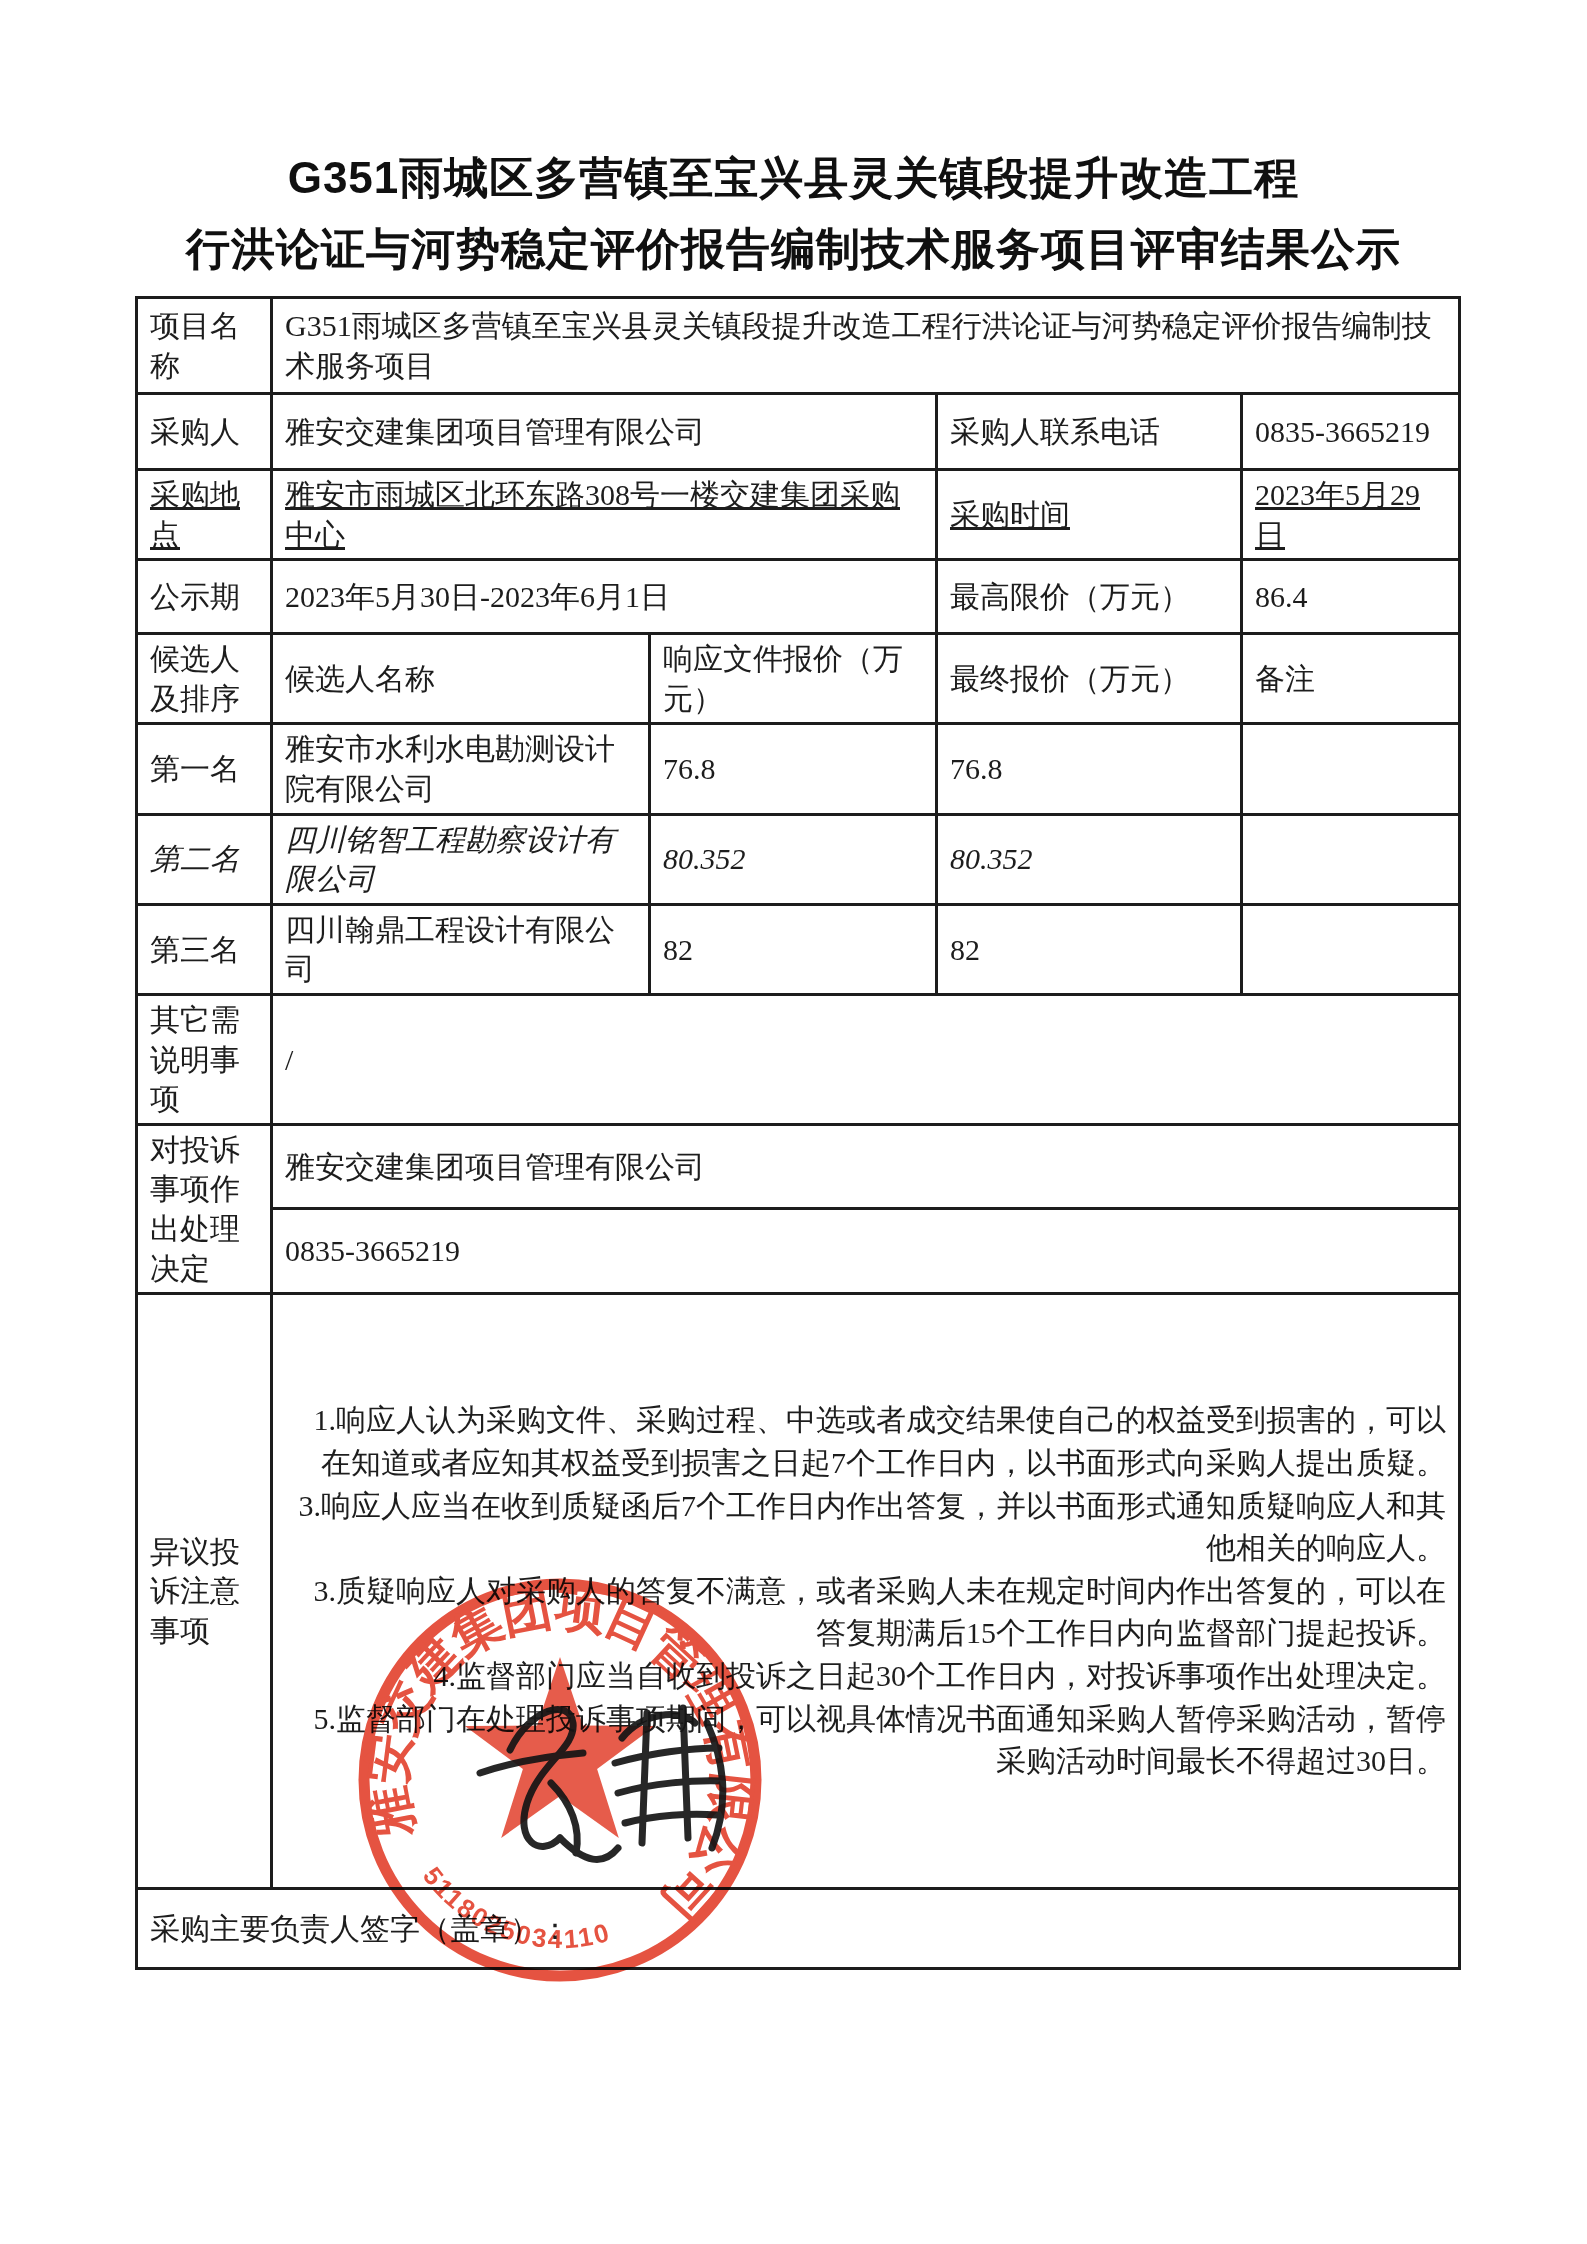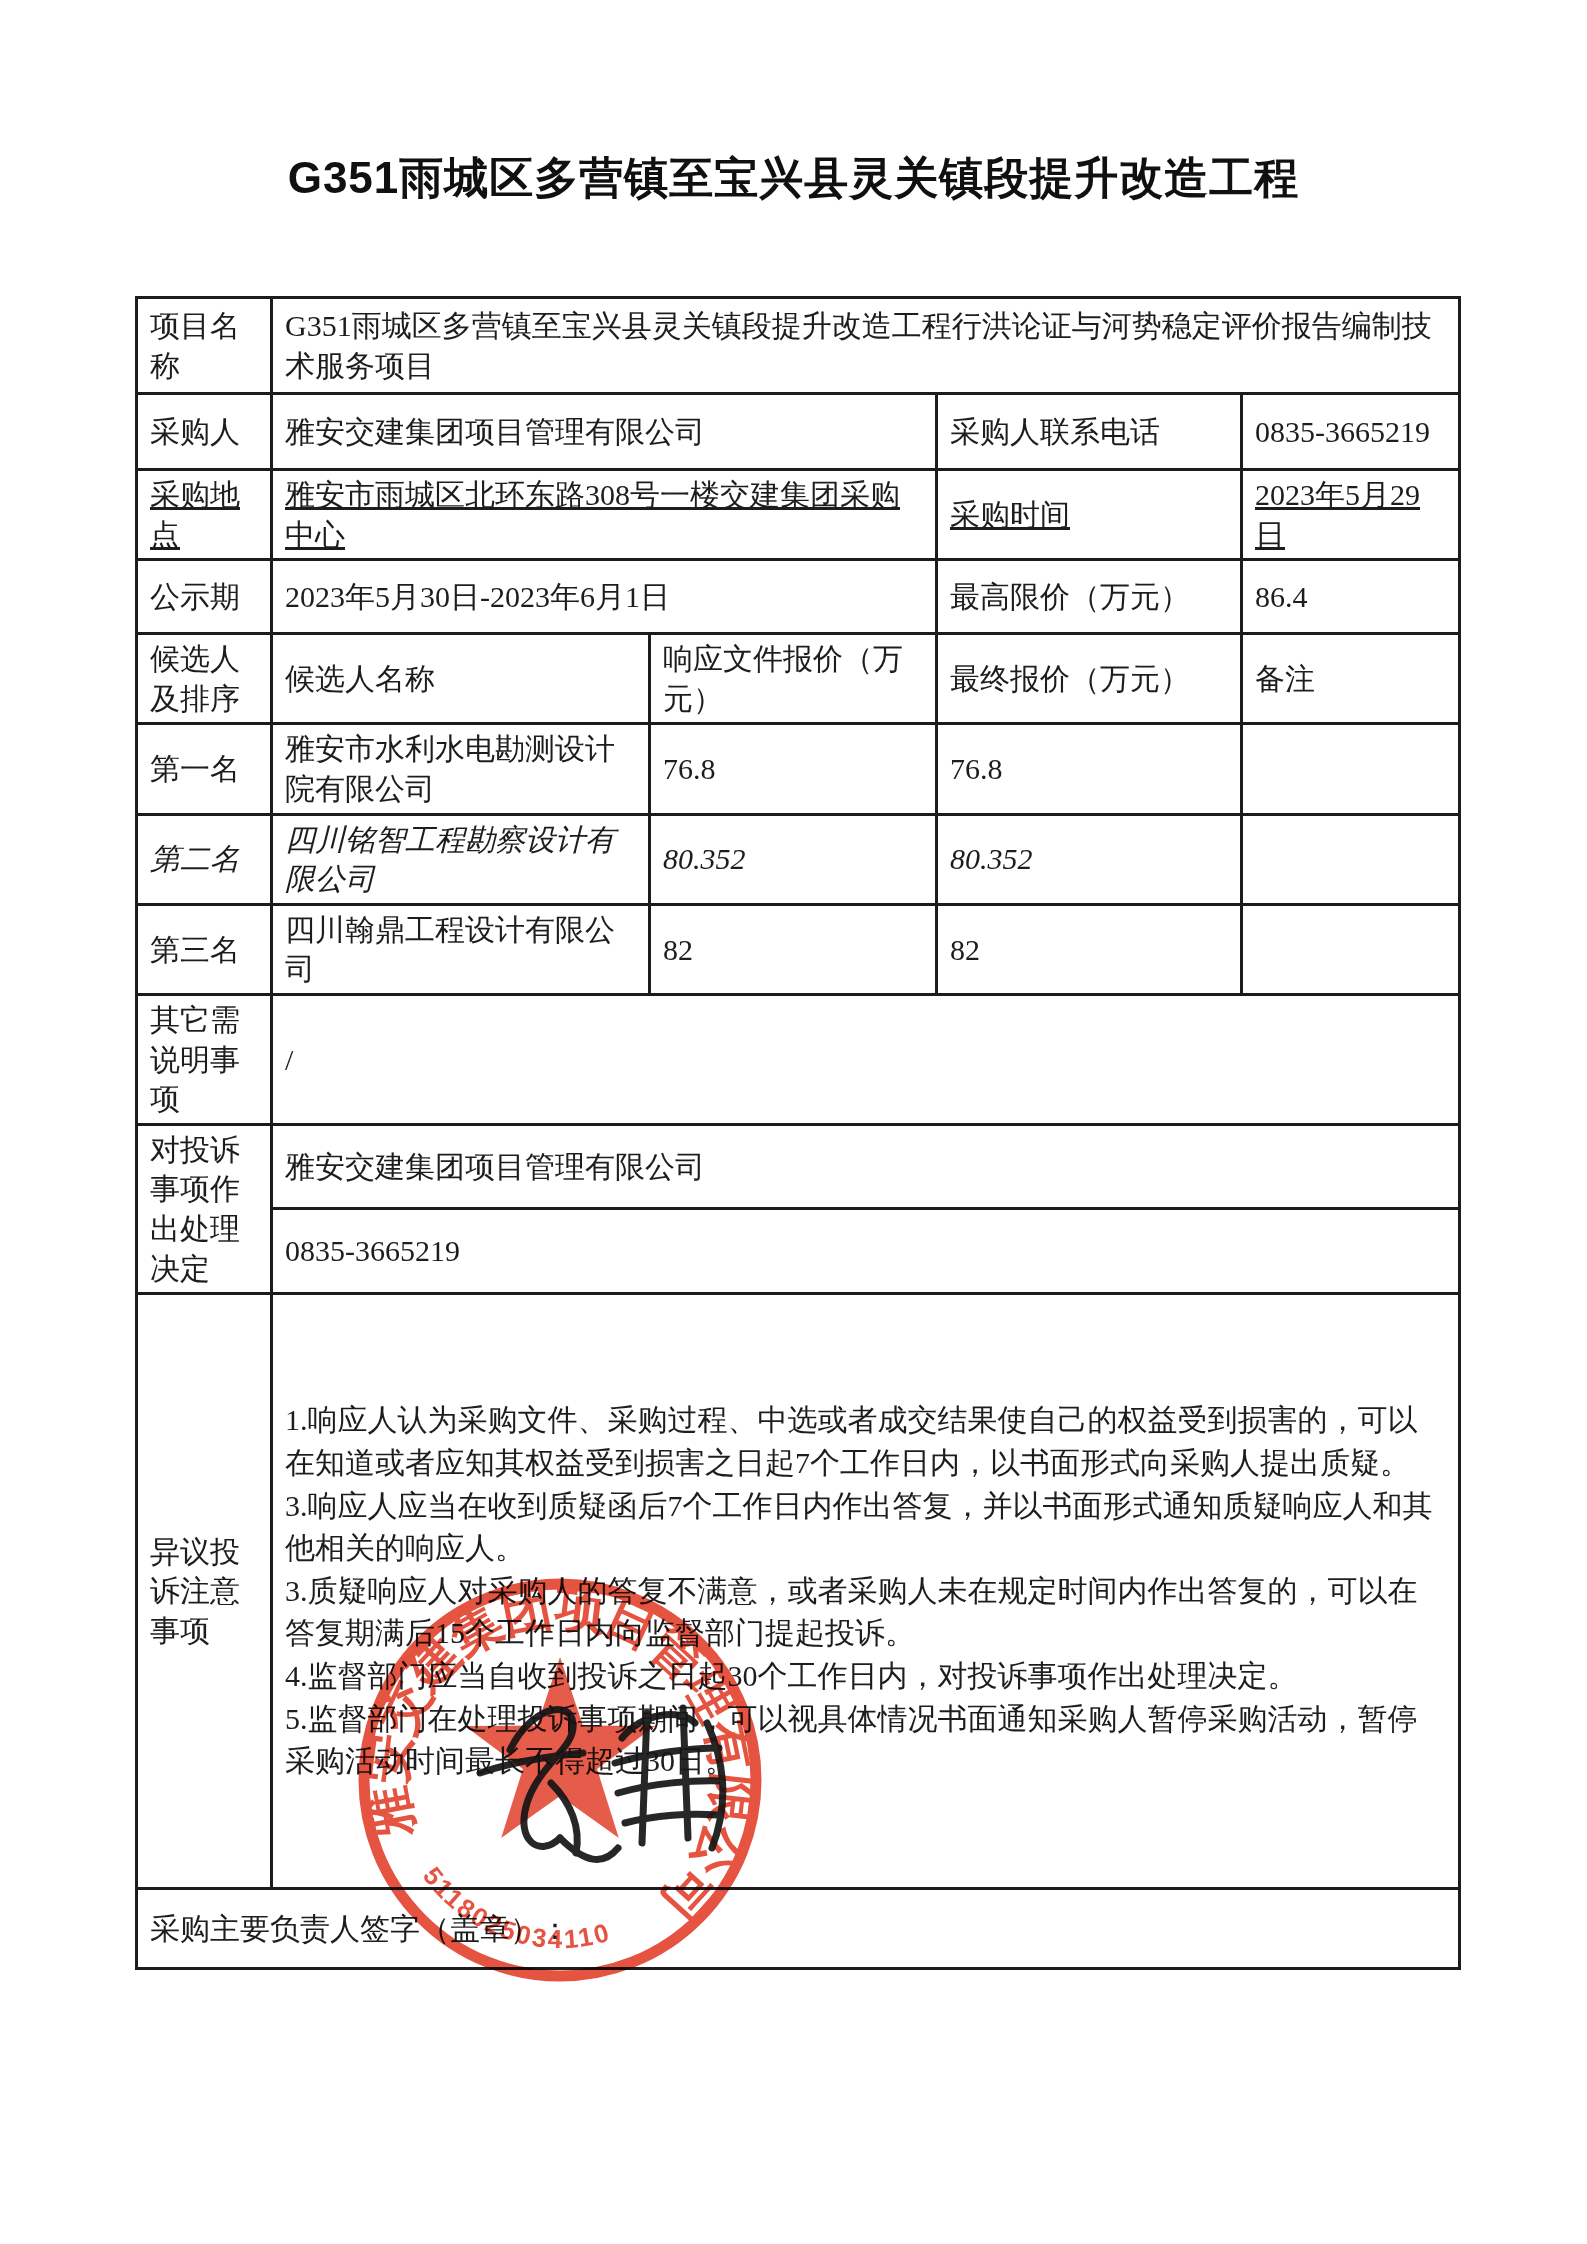--- a/index.html
+++ b/index.html
@@ -34,41 +34,42 @@
     word-break:break-all;
   }
   td.lbl{padding:4px 4px 4px 7px;text-align:left;}
   td.c{}
   td.name{padding:4px 4px 4px 8px;}
   tr.r1{height:96px;}  tr.r2{height:76px;}  tr.r3{height:84px;text-decoration:underline;}
   tr.r4{height:74px;}  tr.r5{height:70px;}  tr.r6{height:84px;}
   tr.r7{height:79px;font-style:italic;}  tr.r8{height:82px;}  tr.r9{height:77px;}
   tr.r10{height:81px;} tr.r11{height:595px;} tr.r12{height:80px;}
   td.obj{padding:10px 16px;vertical-align:middle;}
-  td.obj p{margin:0;line-height:1.42;text-align:left;}
+  td.obj p{margin:0;line-height:1.42;text-align:right;}
   .seal-svg{
     position:absolute;left:340px;top:1562px;width:440px;height:440px;
     z-index:5;mix-blend-mode:multiply;opacity:0.9;
   }
   .seal-svg text{
     font-family:"Liberation Sans","DejaVu Sans",sans-serif;
     font-weight:bold;
   }
   .sign-svg{
     position:absolute;left:455px;top:1650px;width:300px;height:270px;
     z-index:6;
   }
 </style>
 </head>
 <body>
 
 <div class="page">
 
   <div class="doc-title">
     <div>G351雨城区多营镇至宝兴县灵关镇段提升改造工程</div>
+    <div>行洪论证与河势稳定评价报告编制技术服务项目评审结果公示</div>
   </div>
 
   <table class="main">
     <colgroup>
       <col style="width:135px">
         <col style="width:378px">
         <col style="width:287px">
       <col style="width:305px">
         <col style="width:218px">
     </colgroup>

